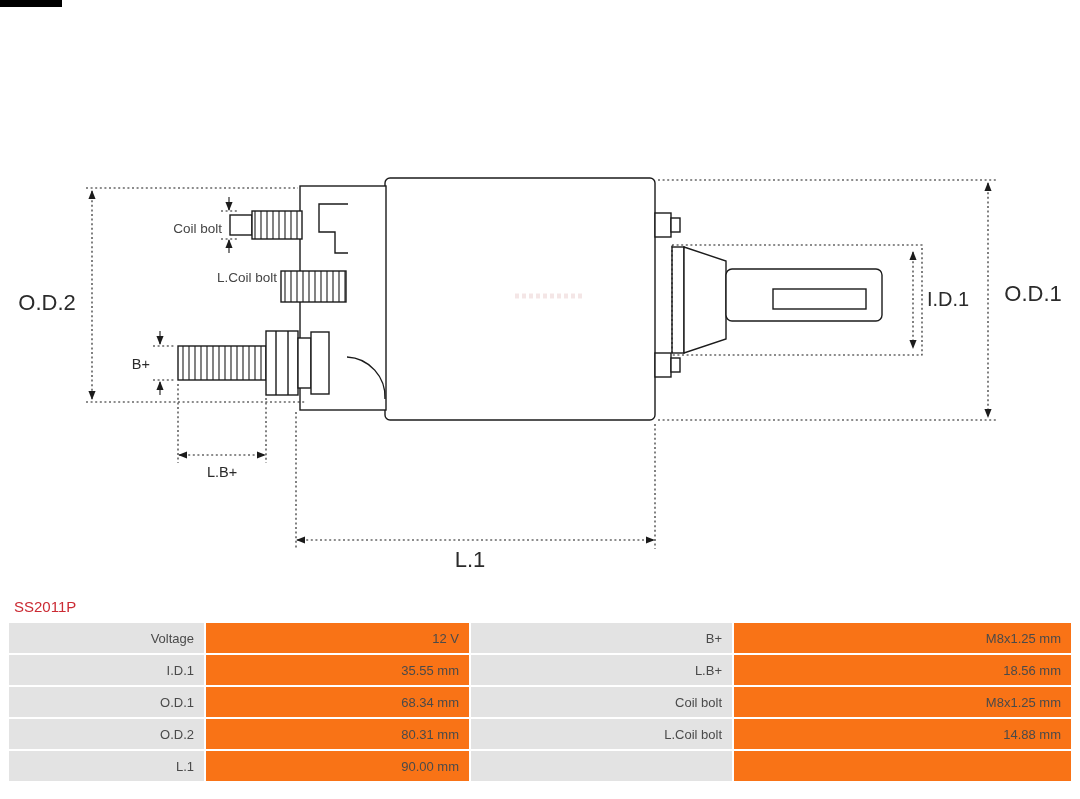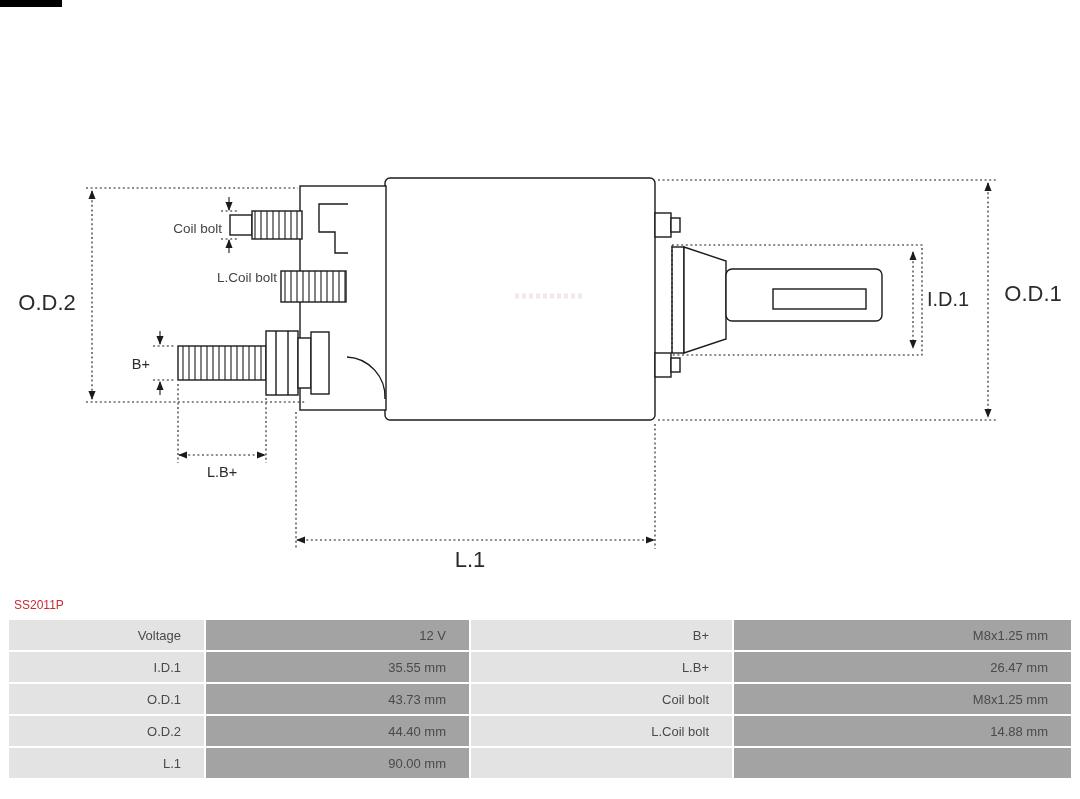--- a/index.html
+++ b/index.html
@@ -25,42 +25,42 @@
   svg.drawing {
     display: block;
     width: 1080px;
     height: 588px;
   }
   svg text {
     font-family: "Liberation Sans", sans-serif;
   }
   .part-number {
     margin: 10px 0 4px 14px;
-    font-size: 12px;
+    font-size: 15px;
     color: #cb2a33;
     cursor: pointer;
   }
   table.specs {
     table-layout: fixed;
     border-collapse: separate;
     border-spacing: 2px;
     width: 1066px;
     margin: 6px 7px 0 7px;
     font-size: 13px;
     color: #4a4a4a;
   }
   table.specs td {
-    padding: 7px 23px 7px 10px;
+    padding: 7px 10px 7px 10px;
     height: 16px;
     text-align: right;
     overflow: hidden;
     white-space: nowrap;
   }
   td.lbl { background: #e3e3e3; }
-  td.val { background: #a3a3a3; }
+  td.val { background: #f97316; }
 </style>
 </head>
 <body>
 
 <div class="top-artifact"></div>
 
 <svg class="drawing" viewBox="0 0 1080 588">
   <defs>
     <marker id="arrE" viewBox="0 0 10 10" markerWidth="9" markerHeight="9" refX="9" refY="5" orient="auto" markerUnits="userSpaceOnUse">
       <path d="M0,1 L10,5 L0,9 z" fill="#1b1b1b"></path>
@@ -162,31 +162,31 @@
     <tr>
       <td class="lbl">Voltage</td>
       <td class="val">12 V</td>
       <td class="lbl">B+</td>
       <td class="val">M8x1.25 mm</td>
     </tr>
     <tr>
       <td class="lbl">I.D.1</td>
       <td class="val">35.55 mm</td>
       <td class="lbl">L.B+</td>
-      <td class="val">26.47 mm</td>
+      <td class="val">18.56 mm</td>
     </tr>
     <tr>
       <td class="lbl">O.D.1</td>
-      <td class="val">43.73 mm</td>
+      <td class="val">68.34 mm</td>
       <td class="lbl">Coil bolt</td>
       <td class="val">M8x1.25 mm</td>
     </tr>
     <tr>
       <td class="lbl">O.D.2</td>
-      <td class="val">44.40 mm</td>
+      <td class="val">80.31 mm</td>
       <td class="lbl">L.Coil bolt</td>
       <td class="val">14.88 mm</td>
     </tr>
     <tr>
       <td class="lbl">L.1</td>
       <td class="val">90.00 mm</td>
       <td class="lbl"></td>
       <td class="val"></td>
     </tr>
   </tbody>

